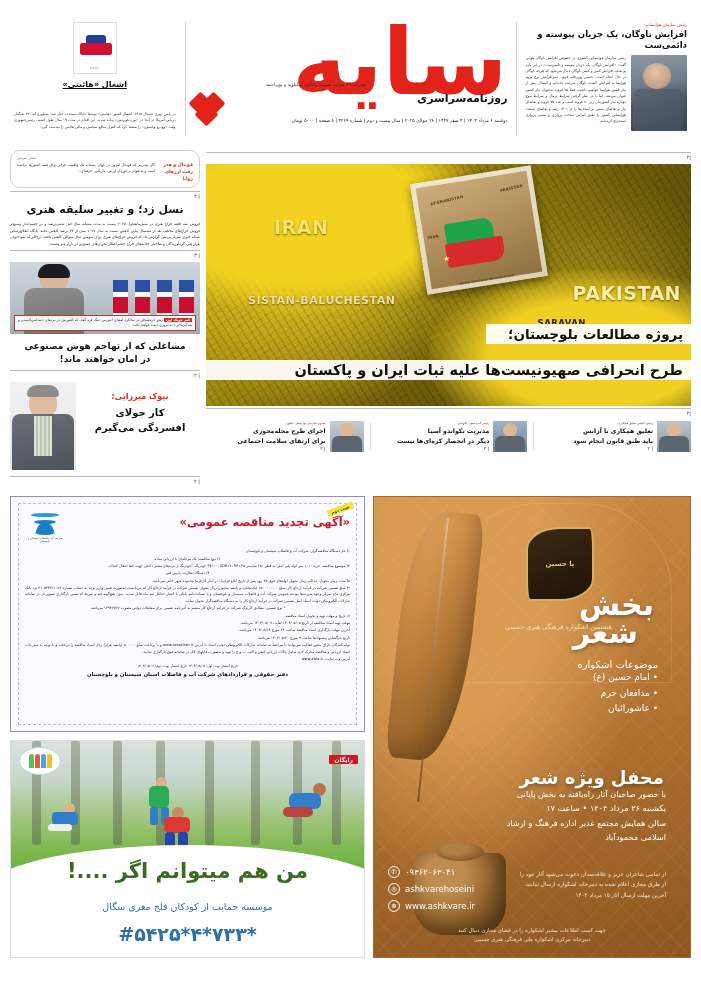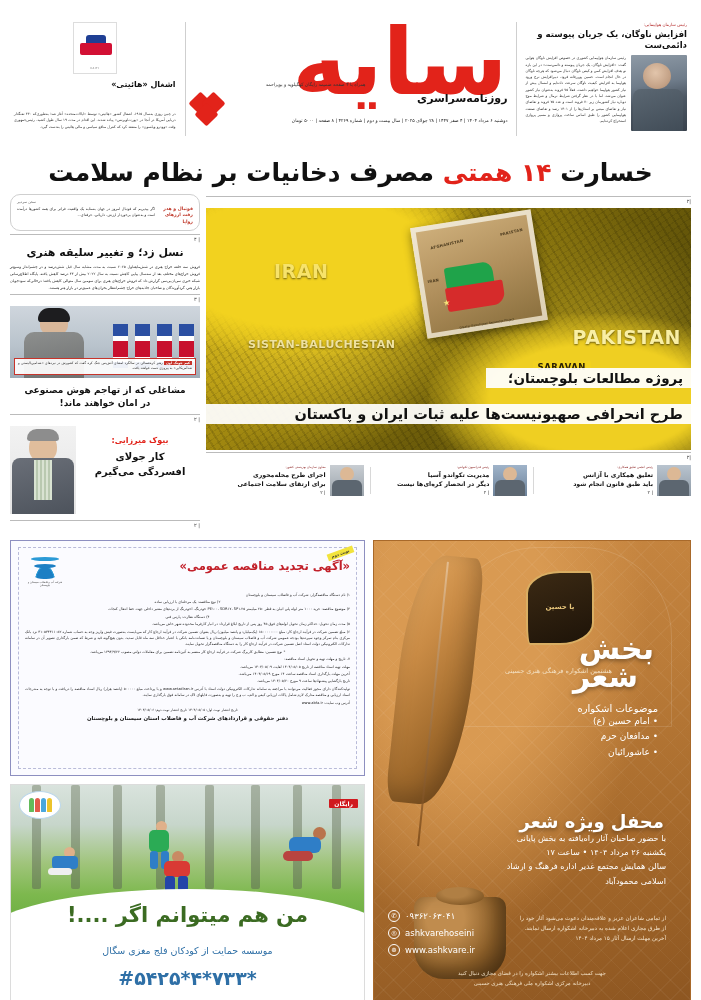--- a/index.html
+++ b/index.html
@@ -63,21 +63,21 @@
 
   .mh-right { width: 200px; padding: 22px 10px 6px 14px; position: relative; }
   .mh-right:after { content: ""; position: absolute; right: 0; top: 22px; bottom: 14px; border-left: 1px solid #cfcfcf; }
   .haiti-flag {
     width: 44px; height: 52px; margin: 0 auto 6px auto; border: 1px solid #ddd; background: #fff;
     display: flex; align-items: center; justify-content: center; position: relative;
   }
   .haiti-flag .hf-top { position: absolute; top: 12px; left: 12px; width: 20px; height: 8px; background: #1f3f94; border-radius: 3px 3px 0 0; }
   .haiti-flag .hf-bot { position: absolute; top: 20px; left: 6px; width: 32px; height: 12px; background: #d21034; border-radius: 2px; }
   .haiti-flag .hf-lbl { position: absolute; bottom: 3px; left: 0; right: 0; text-align: center; font-size: 2.6px; color: #777; letter-spacing: .5px; }
-  .mh-right h2 { font-size: 8px; font-weight: bold; color: #111; margin-bottom: 22px; }
+  .mh-right h2 { font-size: 8px; font-weight: bold; color: #111; text-align: center; margin-bottom: 22px; text-decoration: underline; }
 
   
   .main-headline {
     padding: 8px 14px 6px 14px; text-align: center; direction: rtl;
   }
   .main-headline .mh-txt {
     font-size: 25px; font-weight: bold; color: #111; line-height: 1.18; white-space: nowrap;
   }
   .main-headline .red { color: #e2231a; }
 
@@ -397,27 +397,20 @@
             <span class="hf-bot"></span>
           <span class="hf-lbl">HAITI</span>
         </div>
         <h2>اشغال «هائیتی»</h2>
         <div class="microtext">در چنین روزی به‌سال ۱۹۱۵، اشغال کشور «هائیتی» توسط «ایالات‌متحده» آغاز شد؛ به‌طوری‌که ۳۳۰ تفنگدار دریایی آمریکا در آنجا در «پورت‌او‌پرنس» پیاده شدند. این اقدام در مدت ۱۹ سال طول کشید. رئیس‌جمهوری وقت «وودرو ویلسون» را منعقد کرد که کنترل منافع سیاسی و مالی هائیتی را به‌دست گیرد.</div>
       </div>
 
     </div>
   </div>
 
-  <div class="main-headline">
-    <div class="mh-txt">
-      <span>خسارت</span>
-      <span class="red">۱۴ همتی</span>
-      <span>مصرف دخانیات بر نظام سلامت</span>
-    </div>
-  </div>
 
   <div class="content">
 
     <div class="col-right">
 
       <div class="pg-mark">|۲</div>
 
       <div class="feature">
         <div class="terrain"></div>
         <div class="blobA"></div>

